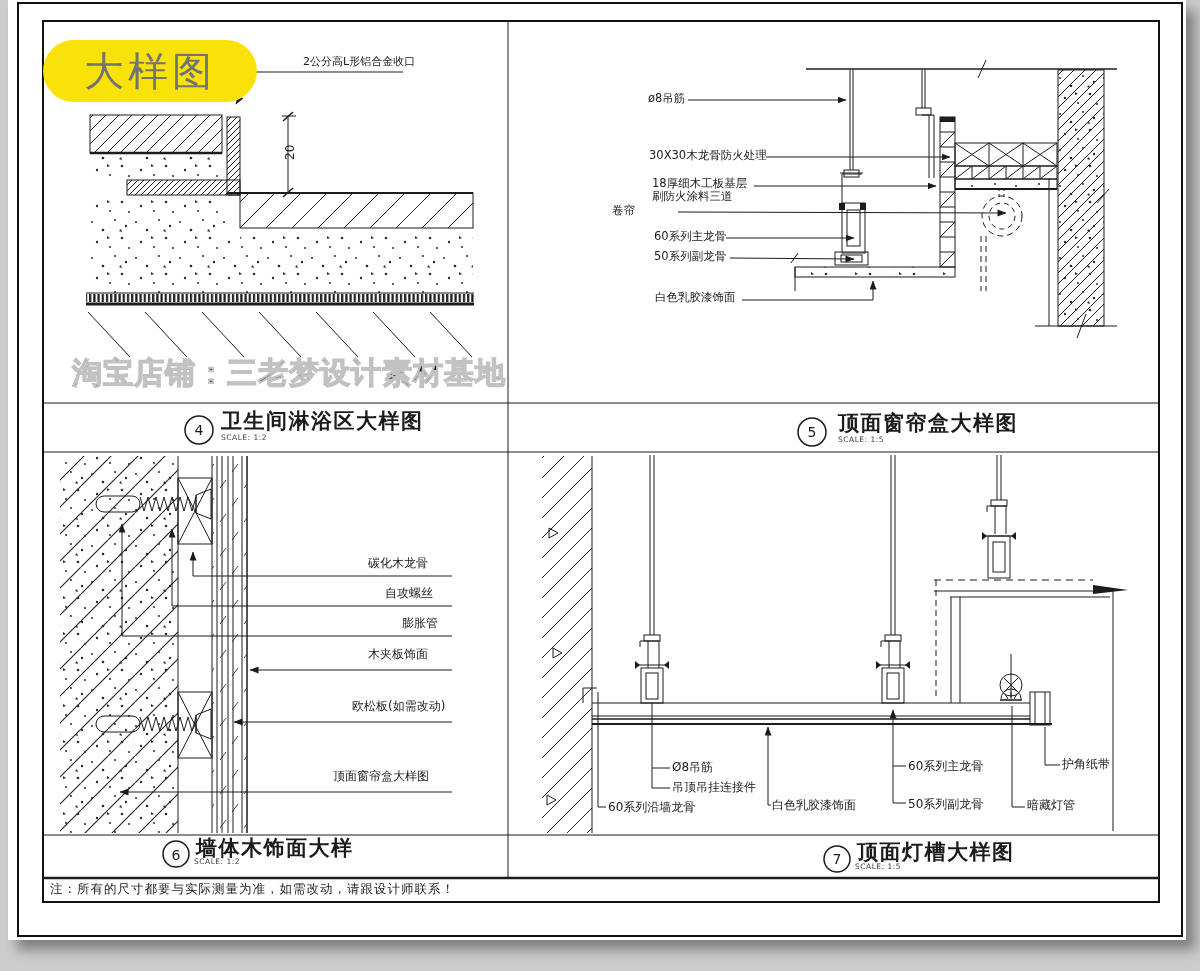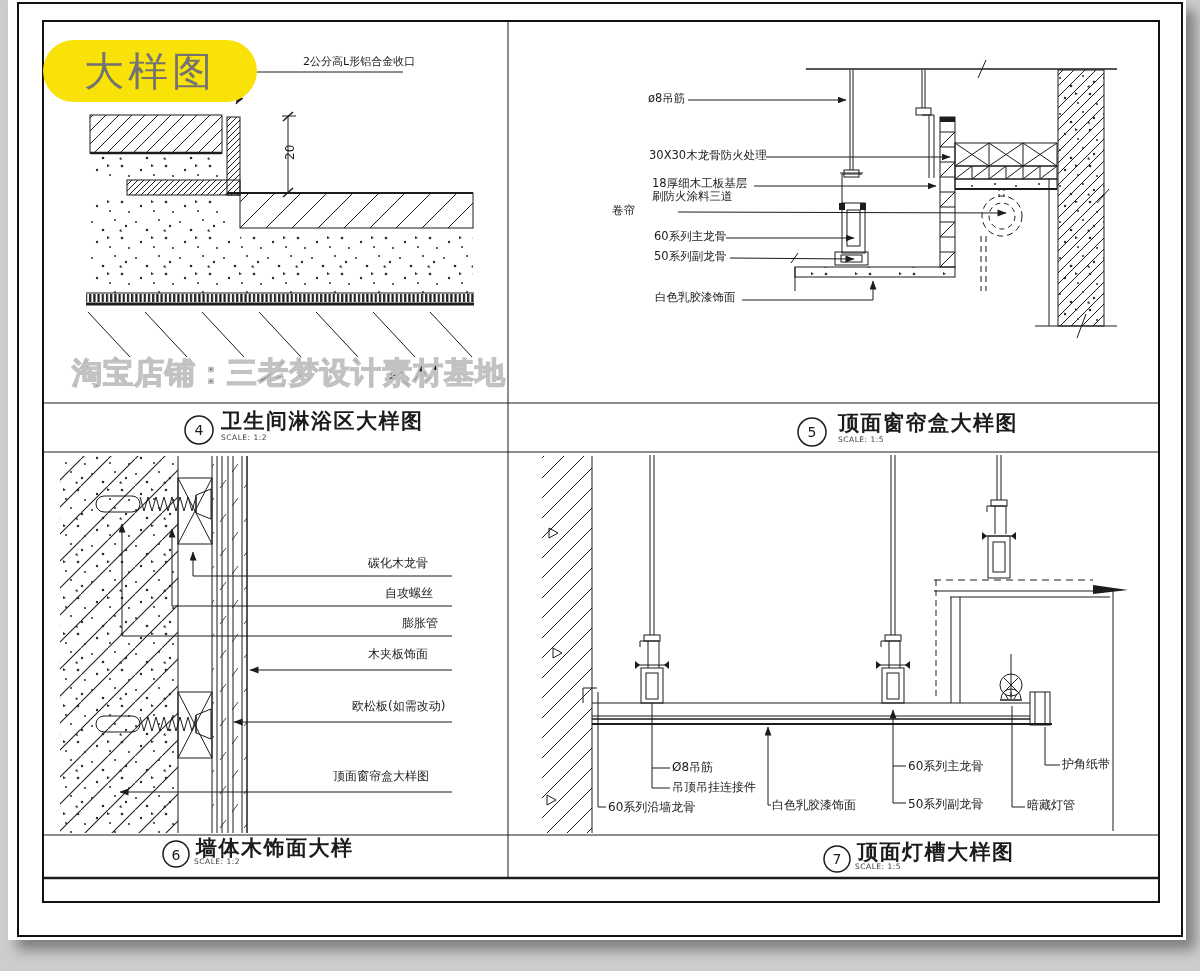--- a/index.html
+++ b/index.html
@@ -402,13 +402,14 @@
   <span class="s lbl7" style="left:608px;top:801px">60系列沿墙龙骨</span>
   <span class="s lbl7" style="left:772px;top:799px">白色乳胶漆饰面</span>
   <span class="s lbl7" style="left:908px;top:760px">60系列主龙骨</span>
   <span class="s lbl7" style="left:908px;top:798px">50系列副龙骨</span>
   <span class="s lbl7" style="left:1062px;top:758px">护角纸带</span>
   <span class="s lbl7" style="left:1027px;top:799px">暗藏灯管</span>
   <span class="s cnum" style="left:823px;top:852px">7</span>
   <span class="s ttl" style="left:857px;top:842px">顶面灯槽大样图</span>
   <span class="s scl" style="left:855px;top:863px">SCALE:  1:5</span>
 
+  <span class="s note" style="left:50px;top:883px">注：所有的尺寸都要与实际测量为准，如需改动，请跟设计师联系！</span>
 </div>
 
 </body></html>

